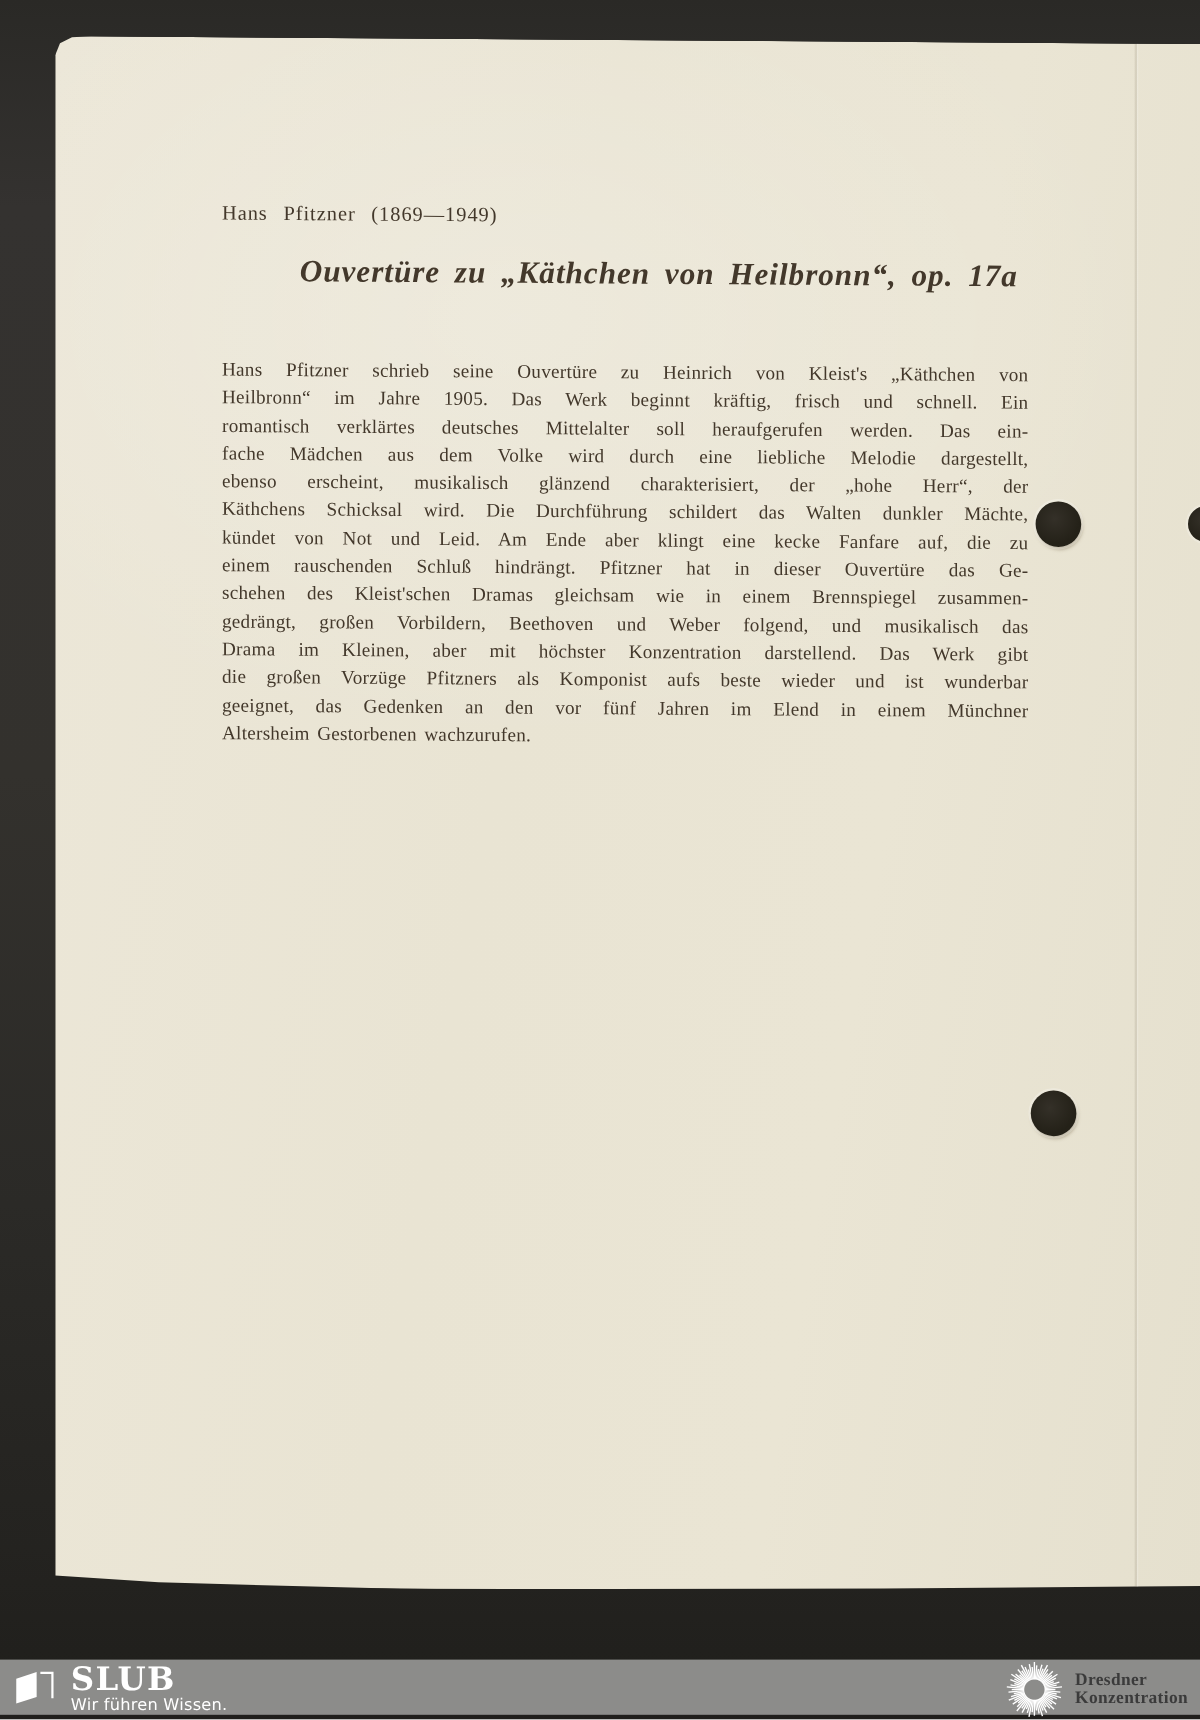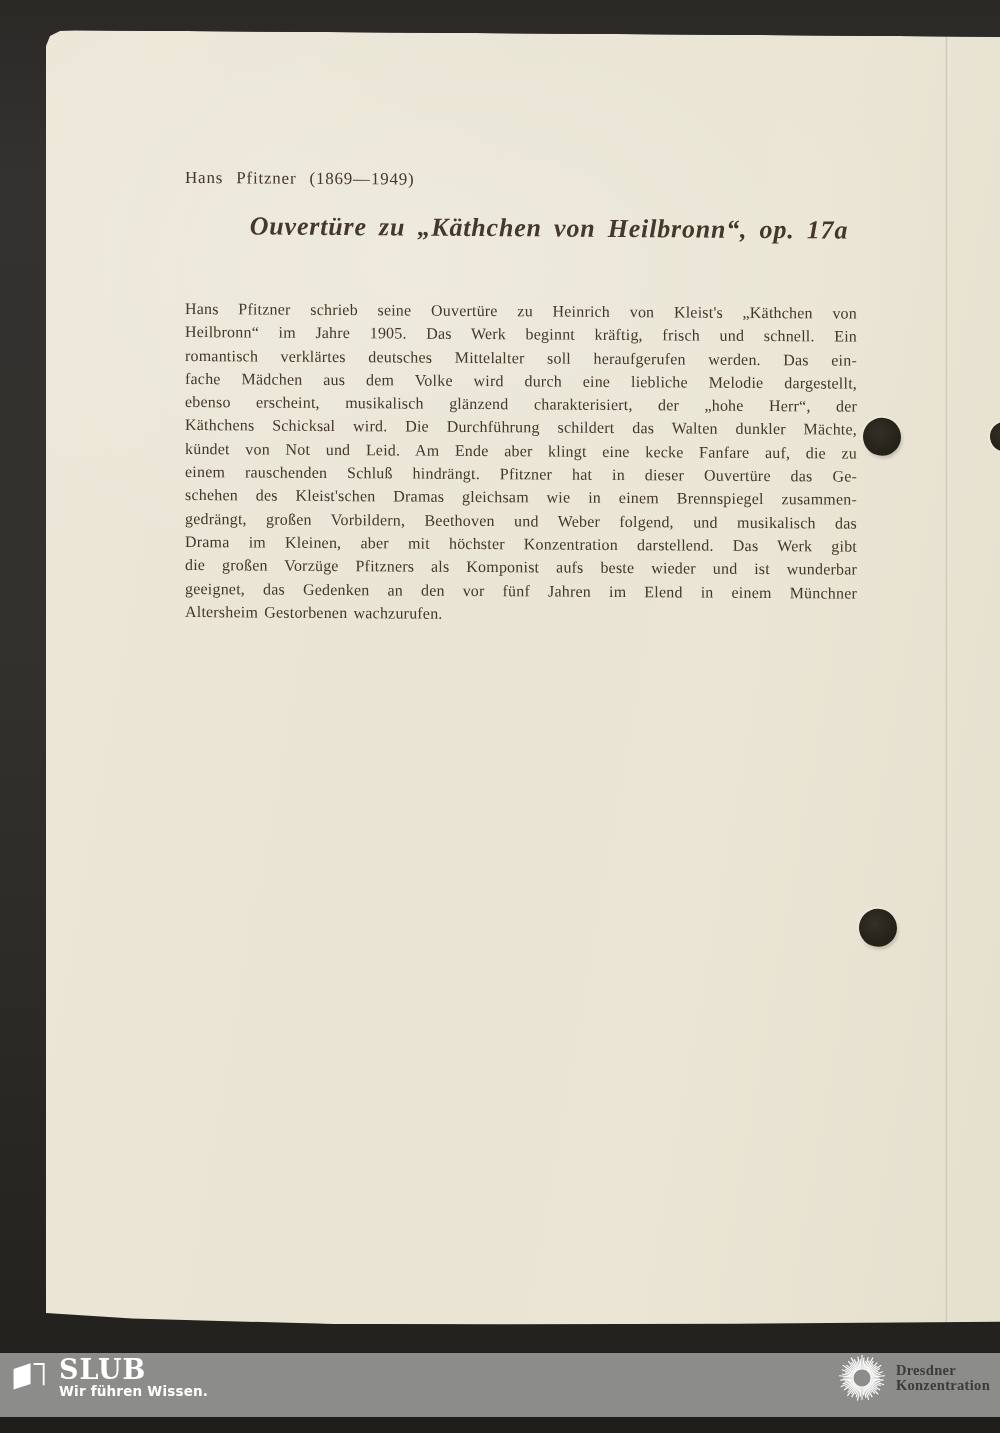--- a/index.html
+++ b/index.html
@@ -99,22 +99,22 @@
     background: radial-gradient(circle at 42% 38%, #343028, #242118 65%);
     box-shadow: 0 0 0 2px rgba(255,255,255,0.28), 1px 2px 3px rgba(120,105,75,0.55);
   }
   .hole-top    { left: 817px; top: 382px; width: 38px; height: 38px; }
   .hole-bottom { left: 813px; top: 873px; width: 38px; height: 38px; }
   .hole-edge   { left: 944px; top: 385px; width: 30px; height: 30px; box-shadow: 0 0 0 2px rgba(255,255,255,0.22); }
 
   
   .footer {
     position: absolute;
-    left: 0; right: 0; bottom: 16px;
-    height: 64px;
+    left: 0; right: 0; bottom: 4px;
+    height: 46px;
     background: var(--footer-bar, #8c8c8a);
   }
 
   .slub {
     position: absolute;
     left: 12px;
     top: 4px;
     display: flex;
     gap: 13px;
     align-items: flex-start;
@@ -123,21 +123,21 @@
   .book-icon { width: 34px; height: 34px; margin-top: 2px; }
   .slub-name {
     font-family: "DejaVu Serif", serif;
     font-weight: 700;
     font-size: 27px;
     line-height: 26px;
     letter-spacing: 1px;
   }
   .slub-tagline {
     font-family: "DejaVu Sans", sans-serif;
-    font-weight: 700;
+    font-weight: 400;
     font-size: 13.5px;
     line-height: 15px;
     margin-top: 1px;
     letter-spacing: 0.2px;
   }
 
   .phil {
     position: absolute;
     right: 10px;
     top: 0;

